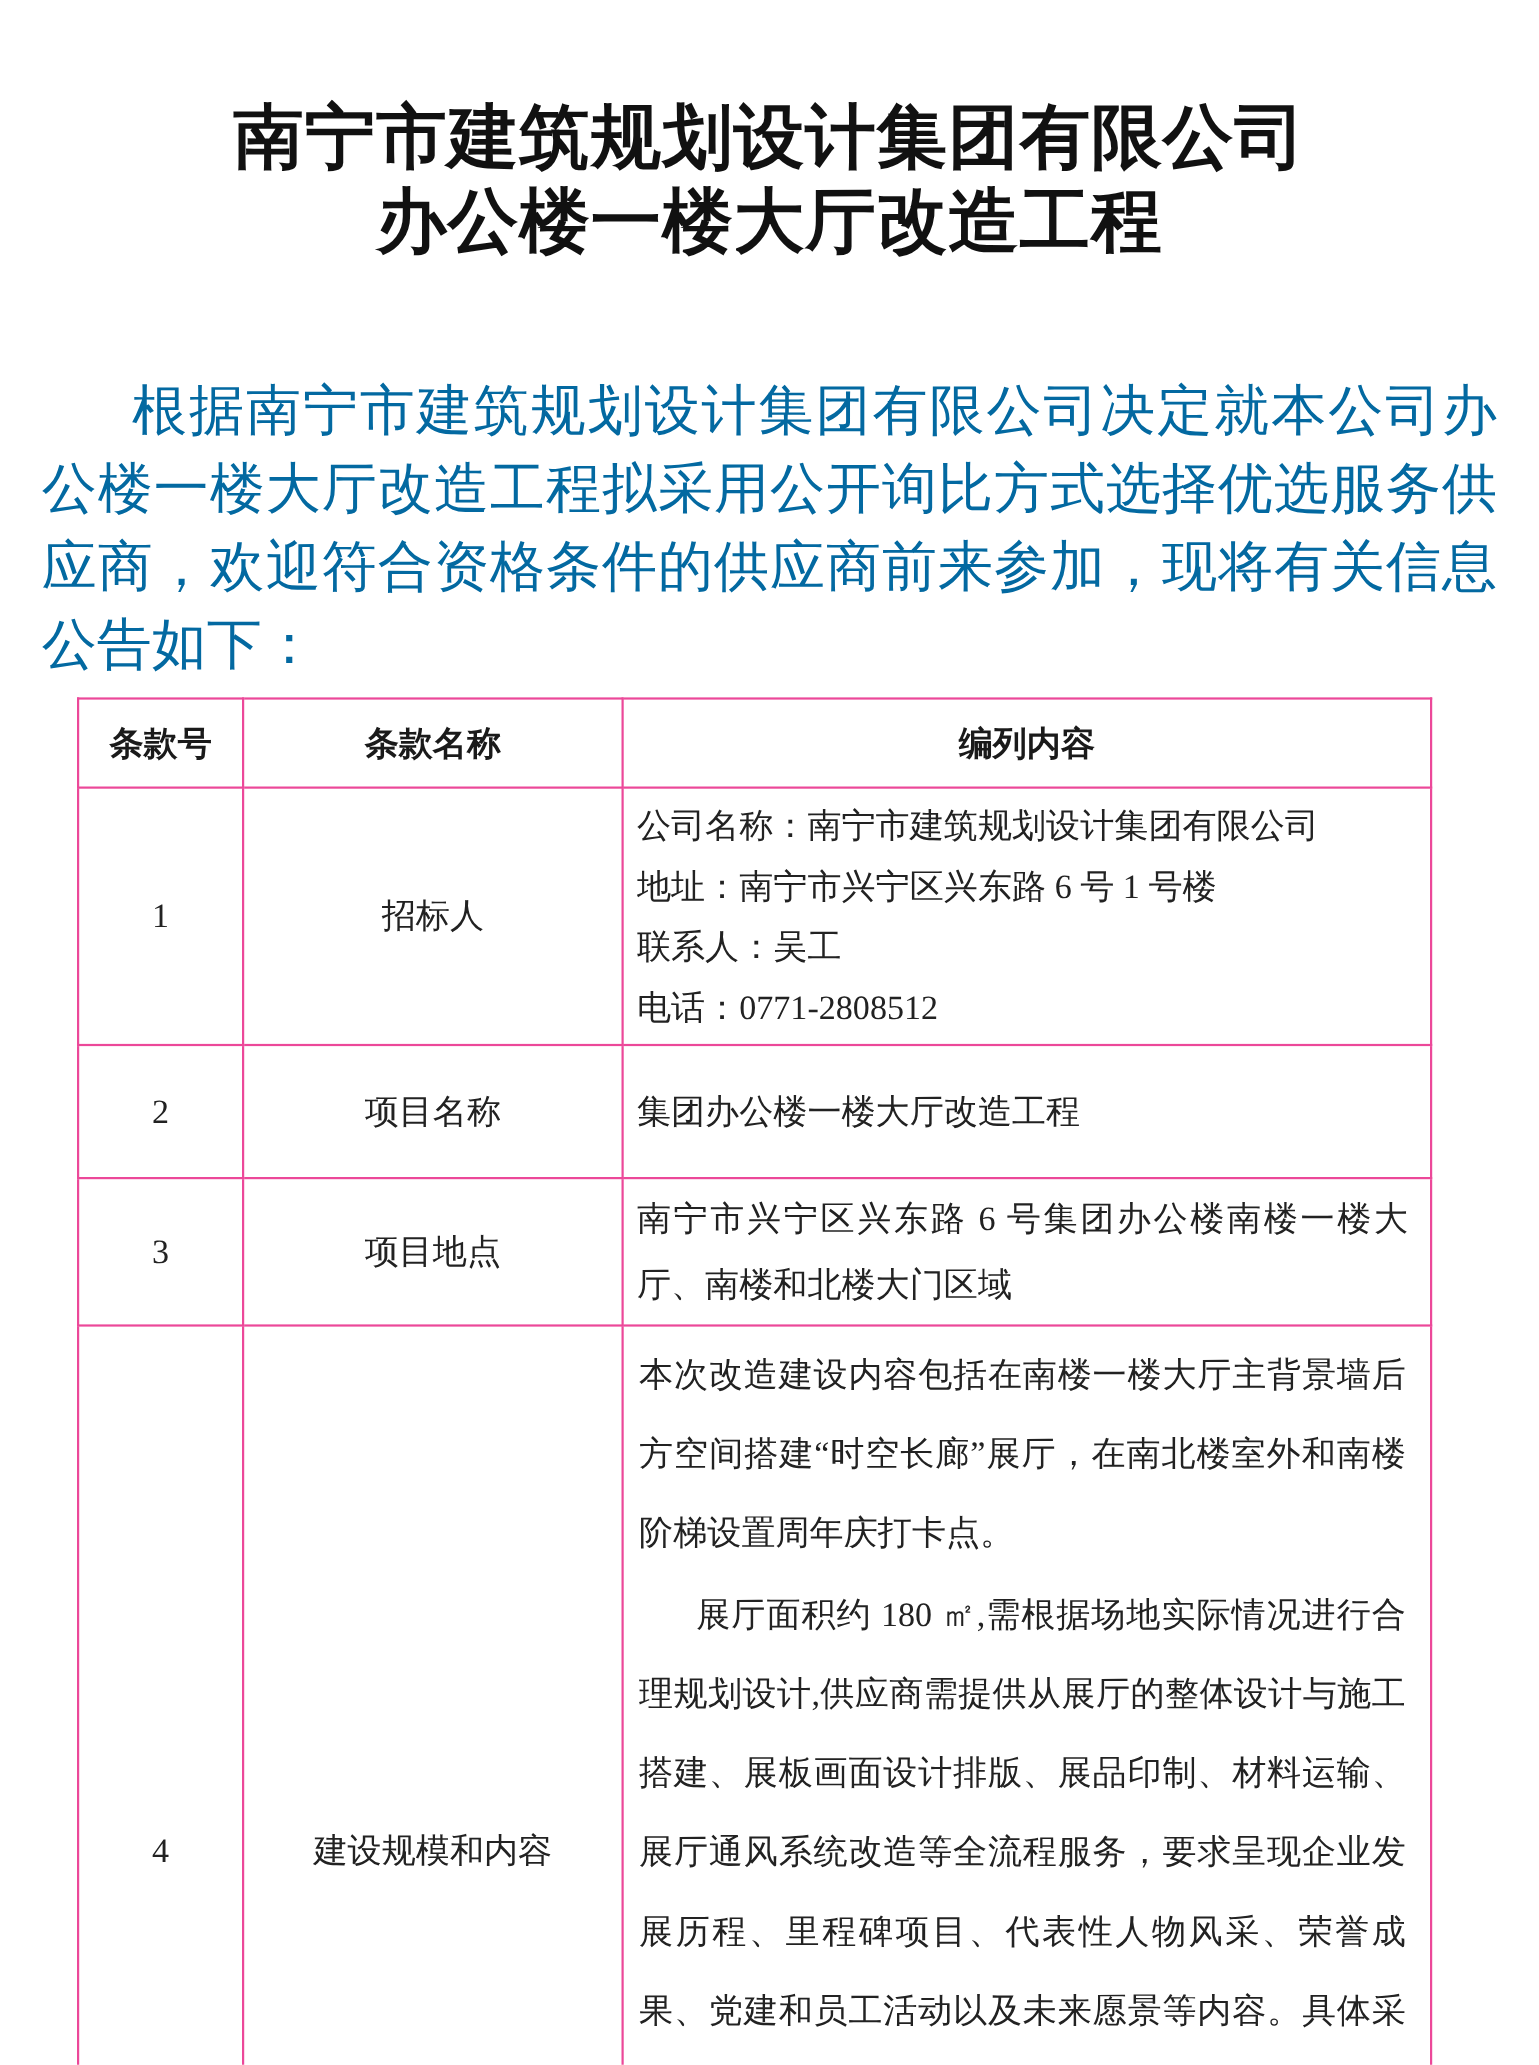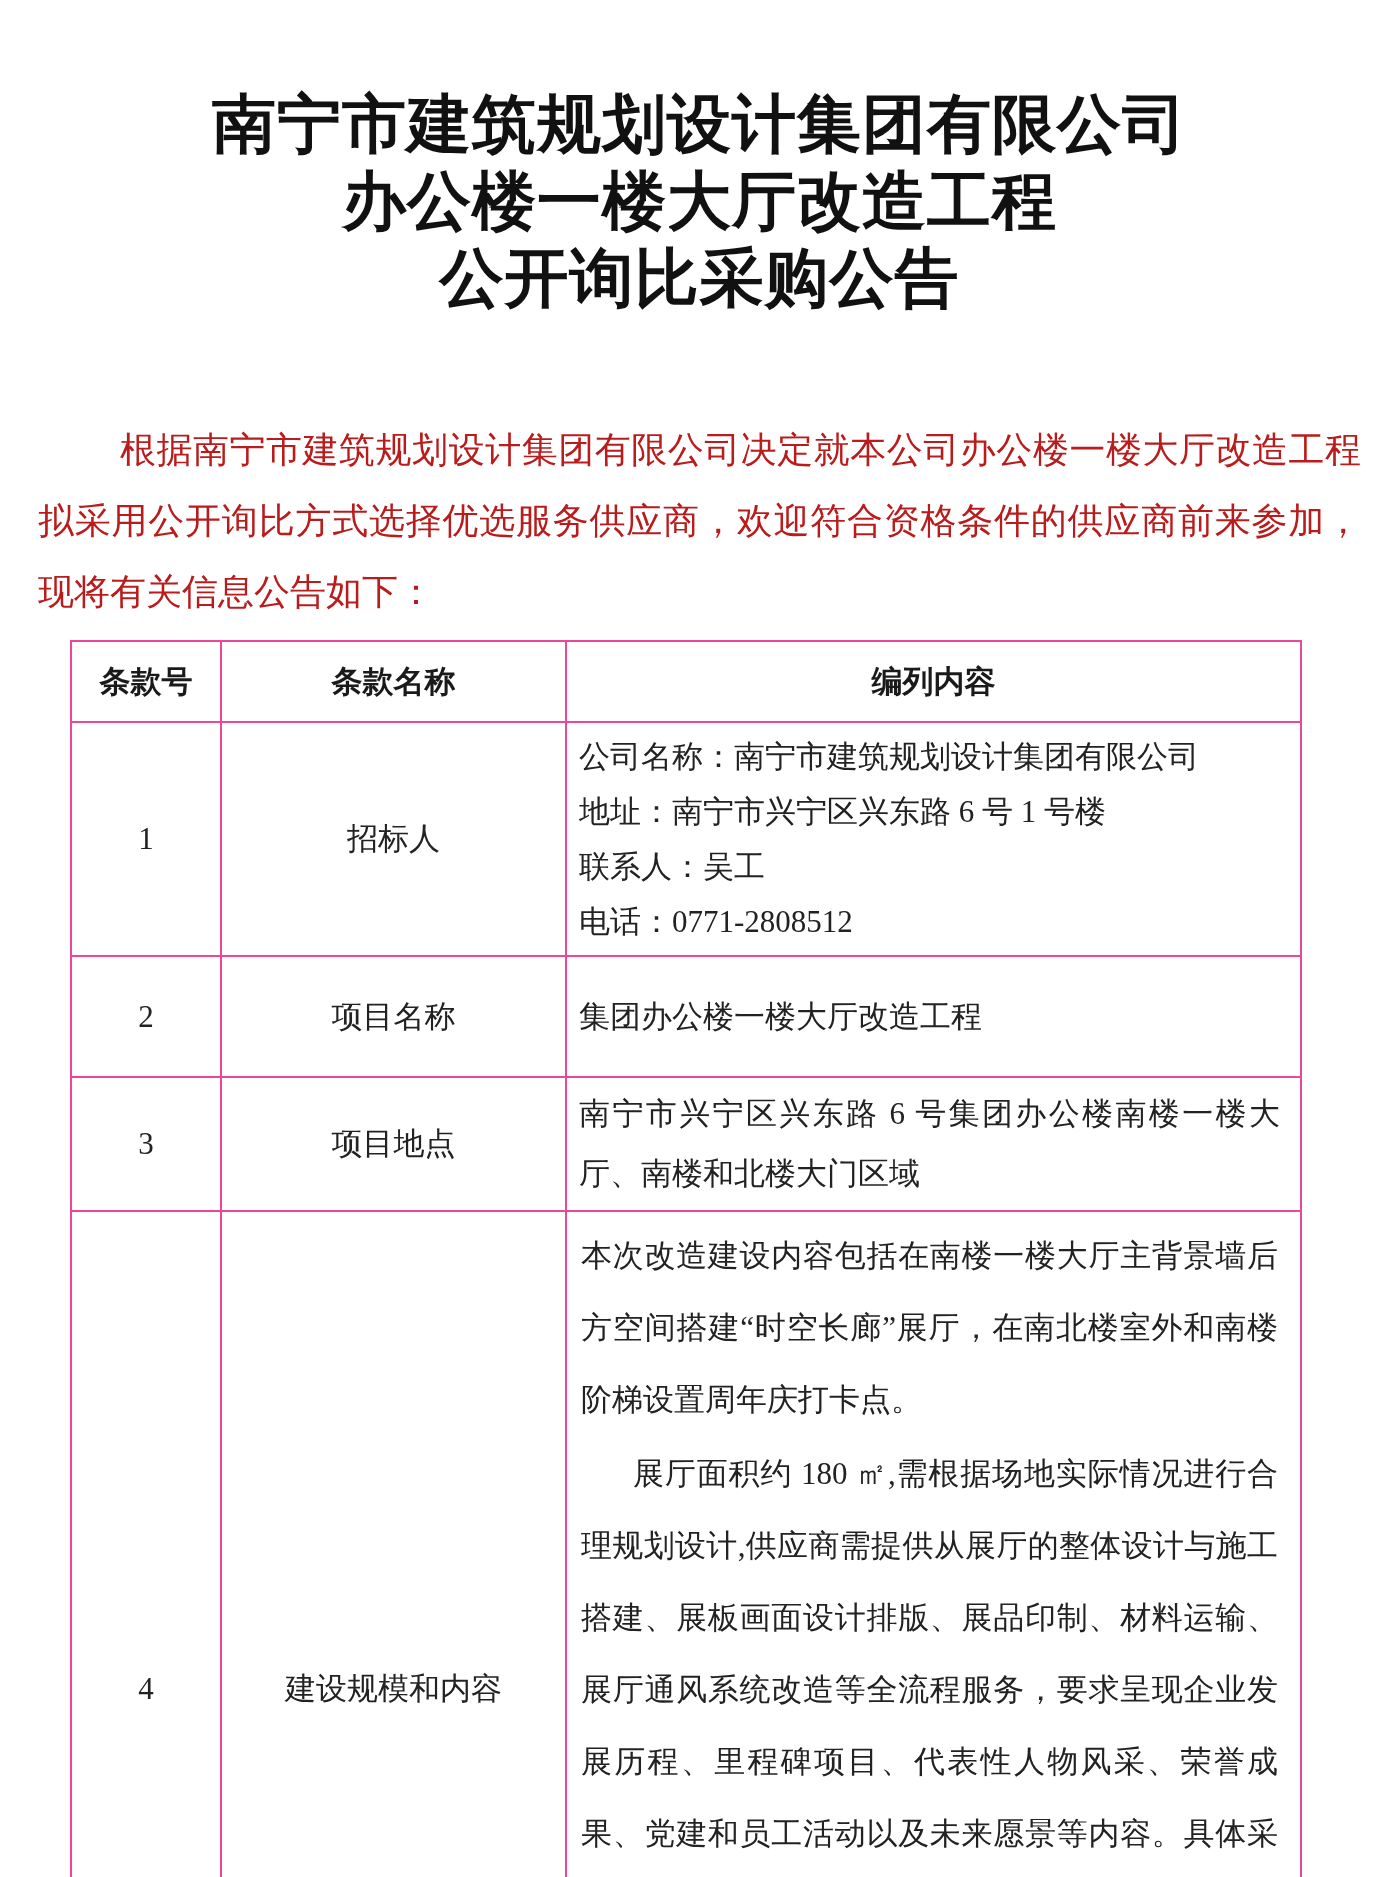--- a/index.html
+++ b/index.html
@@ -14,25 +14,25 @@
     padding-top:86px;
     text-align:center;
     font-weight:bold;
     font-size:64px;
     line-height:77px;
     letter-spacing:1px;
     color:#111;
   }
   .intro{
     margin:98px 38px 0 38px;
-    font-size:36px;
+    font-size:50px;
     line-height:71px;
     text-align:justify;
     text-indent:82px;
-    color:#b91c1c;
+    color:#0369a1;
   }
   table.doc-table{
     margin:12px 0 0 70px;
     width:1230px;
     border-collapse:collapse;
     table-layout:fixed;
   }
   .doc-table col.c1{width:150px;}
   .doc-table col.c2{width:345px;}
   .doc-table col.c3{width:735px;}
@@ -68,21 +68,20 @@
     line-height:72px;
   }
   .row-4 .cell-content p.indent{text-indent:52px;}
 </style>
 </head>
 <body>
 
 <div class="title-block">
   <div>南宁市建筑规划设计集团有限公司</div>
   <div>办公楼一楼大厅改造工程</div>
-  <div>公开询比采购公告</div>
 </div>
 
 <p class="intro">根据南宁市建筑规划设计集团有限公司决定就本公司办公楼一楼大厅改造工程拟采用公开询比方式选择优选服务供应商，欢迎符合资格条件的供应商前来参加，现将有关信息公告如下：</p>
 
 <table class="doc-table">
   <colgroup>
       <col class="c1">
       <col class="c2">
       <col class="c3">
     </colgroup>

